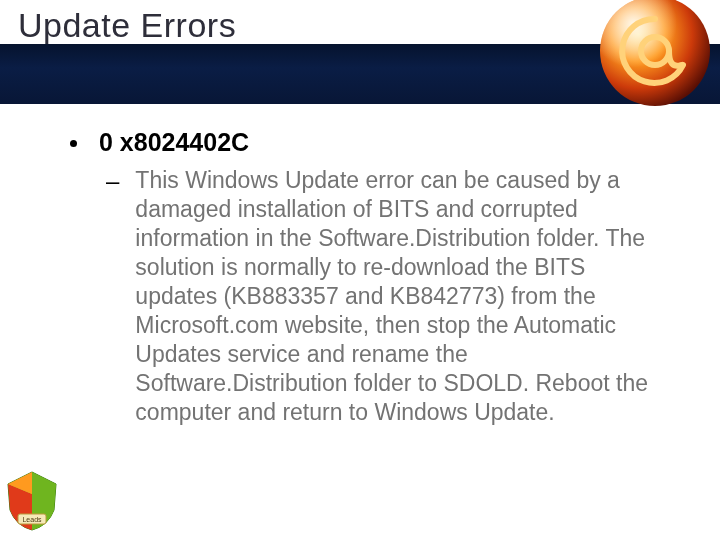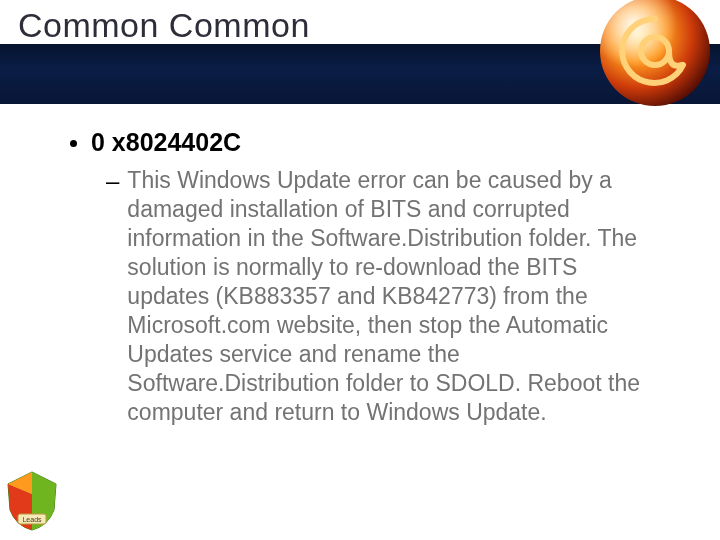--- a/index.html
+++ b/index.html
@@ -26,21 +26,21 @@
   .at-graphic {
     position: absolute;
     top: -8px; right: 6px;
     width: 118px; height: 118px;
   }
 
   .level1 {
     position: absolute;
     top: 128px; left: 70px; right: 60px;
   }
-  .bullet-row { display: flex; align-items: flex-start; }
+  .bullet-row { display: flex; align-items: flex-start; gap: 8px; }
   .bullet-dot {
     width: 7px; height: 7px; border-radius: 50%; background: #000;
     margin-top: 12px; margin-right: 14px; flex: 0 0 auto;
   }
   .level1-text {
     font-size: 25px; font-weight: bold; color: #000;
   }
 
   .level2 {
     position: absolute;
@@ -61,21 +61,21 @@
     width: 56px; height: 62px;
   }
 </style>
 </head>
 <body>
 
 <div class="slide">
 
   <div class="header-band"></div>
 
-  <div class="title">Common Common</div>
+  <div class="title">Update Errors</div>
 
   <div class="at-graphic">
     <svg viewBox="0 0 118 118" width="118" height="118">
       <defs>
         <radialGradient id="gAt" cx="35%" cy="35%" r="70%">
           <stop offset="0%" stop-color="#ffe28a"></stop>
           <stop offset="35%" stop-color="#ff9a1f"></stop>
           <stop offset="70%" stop-color="#cc3a0a"></stop>
           <stop offset="100%" stop-color="#5a0f04"></stop>
         </radialGradient>

